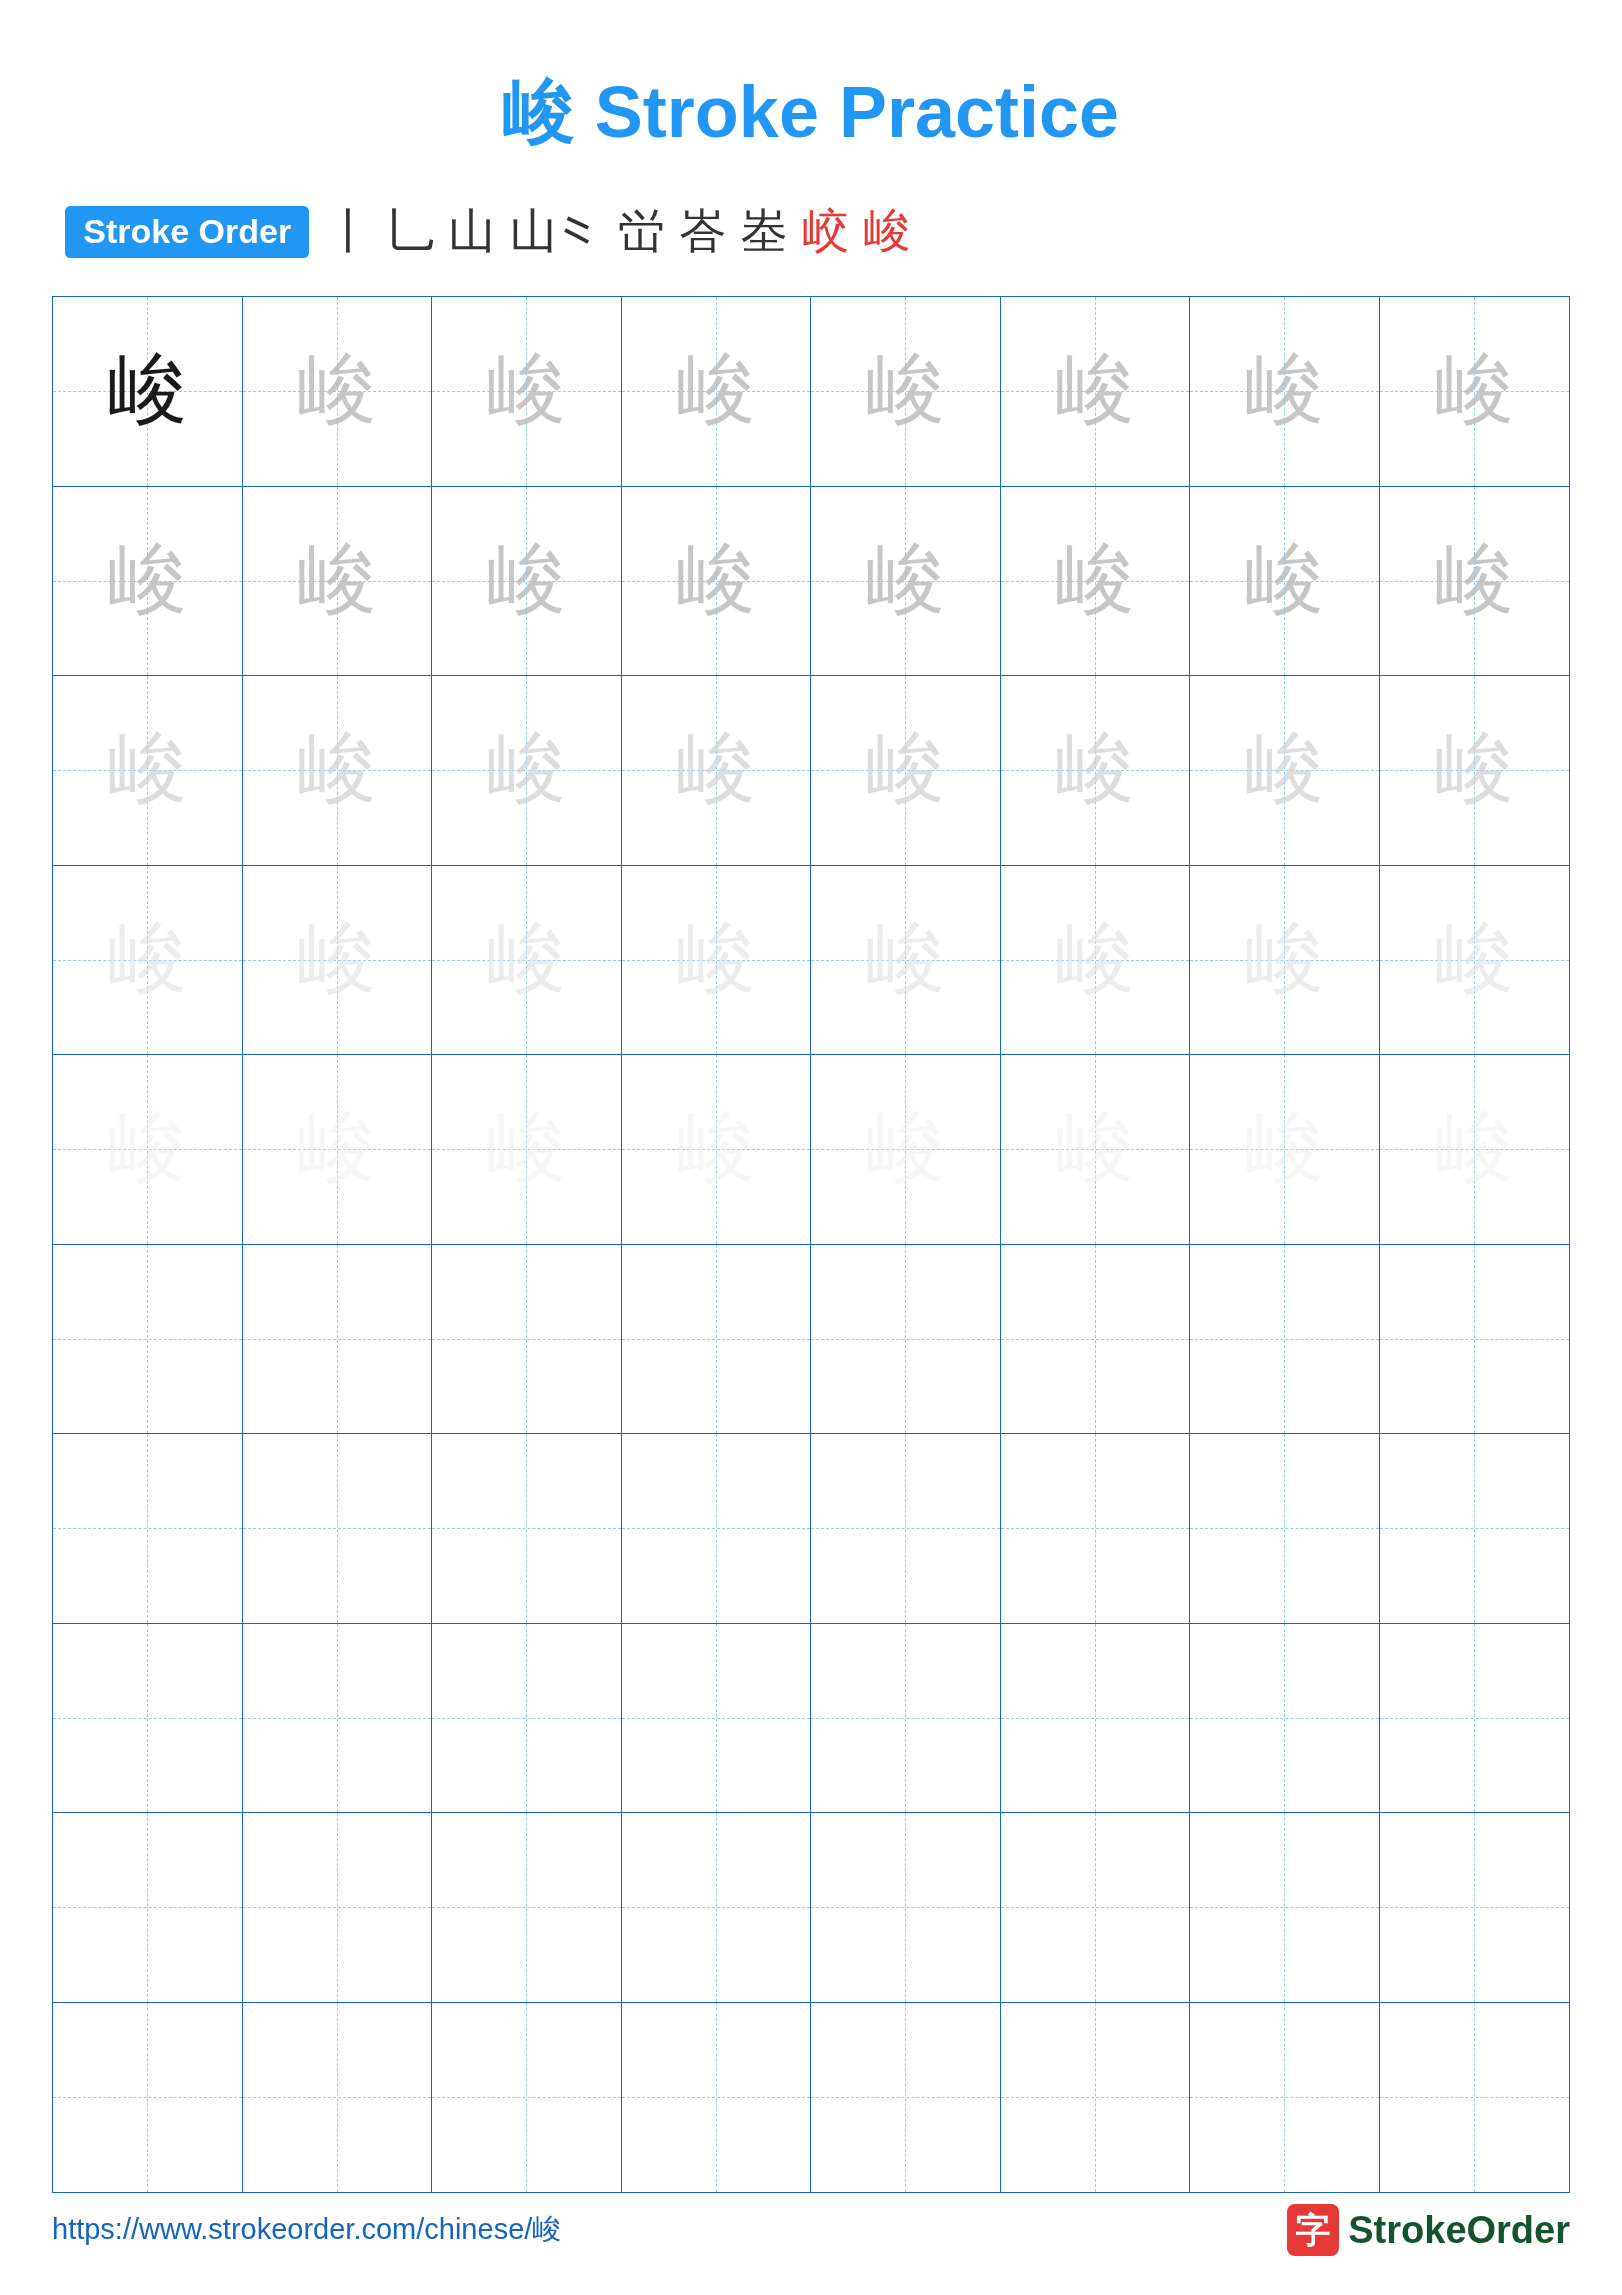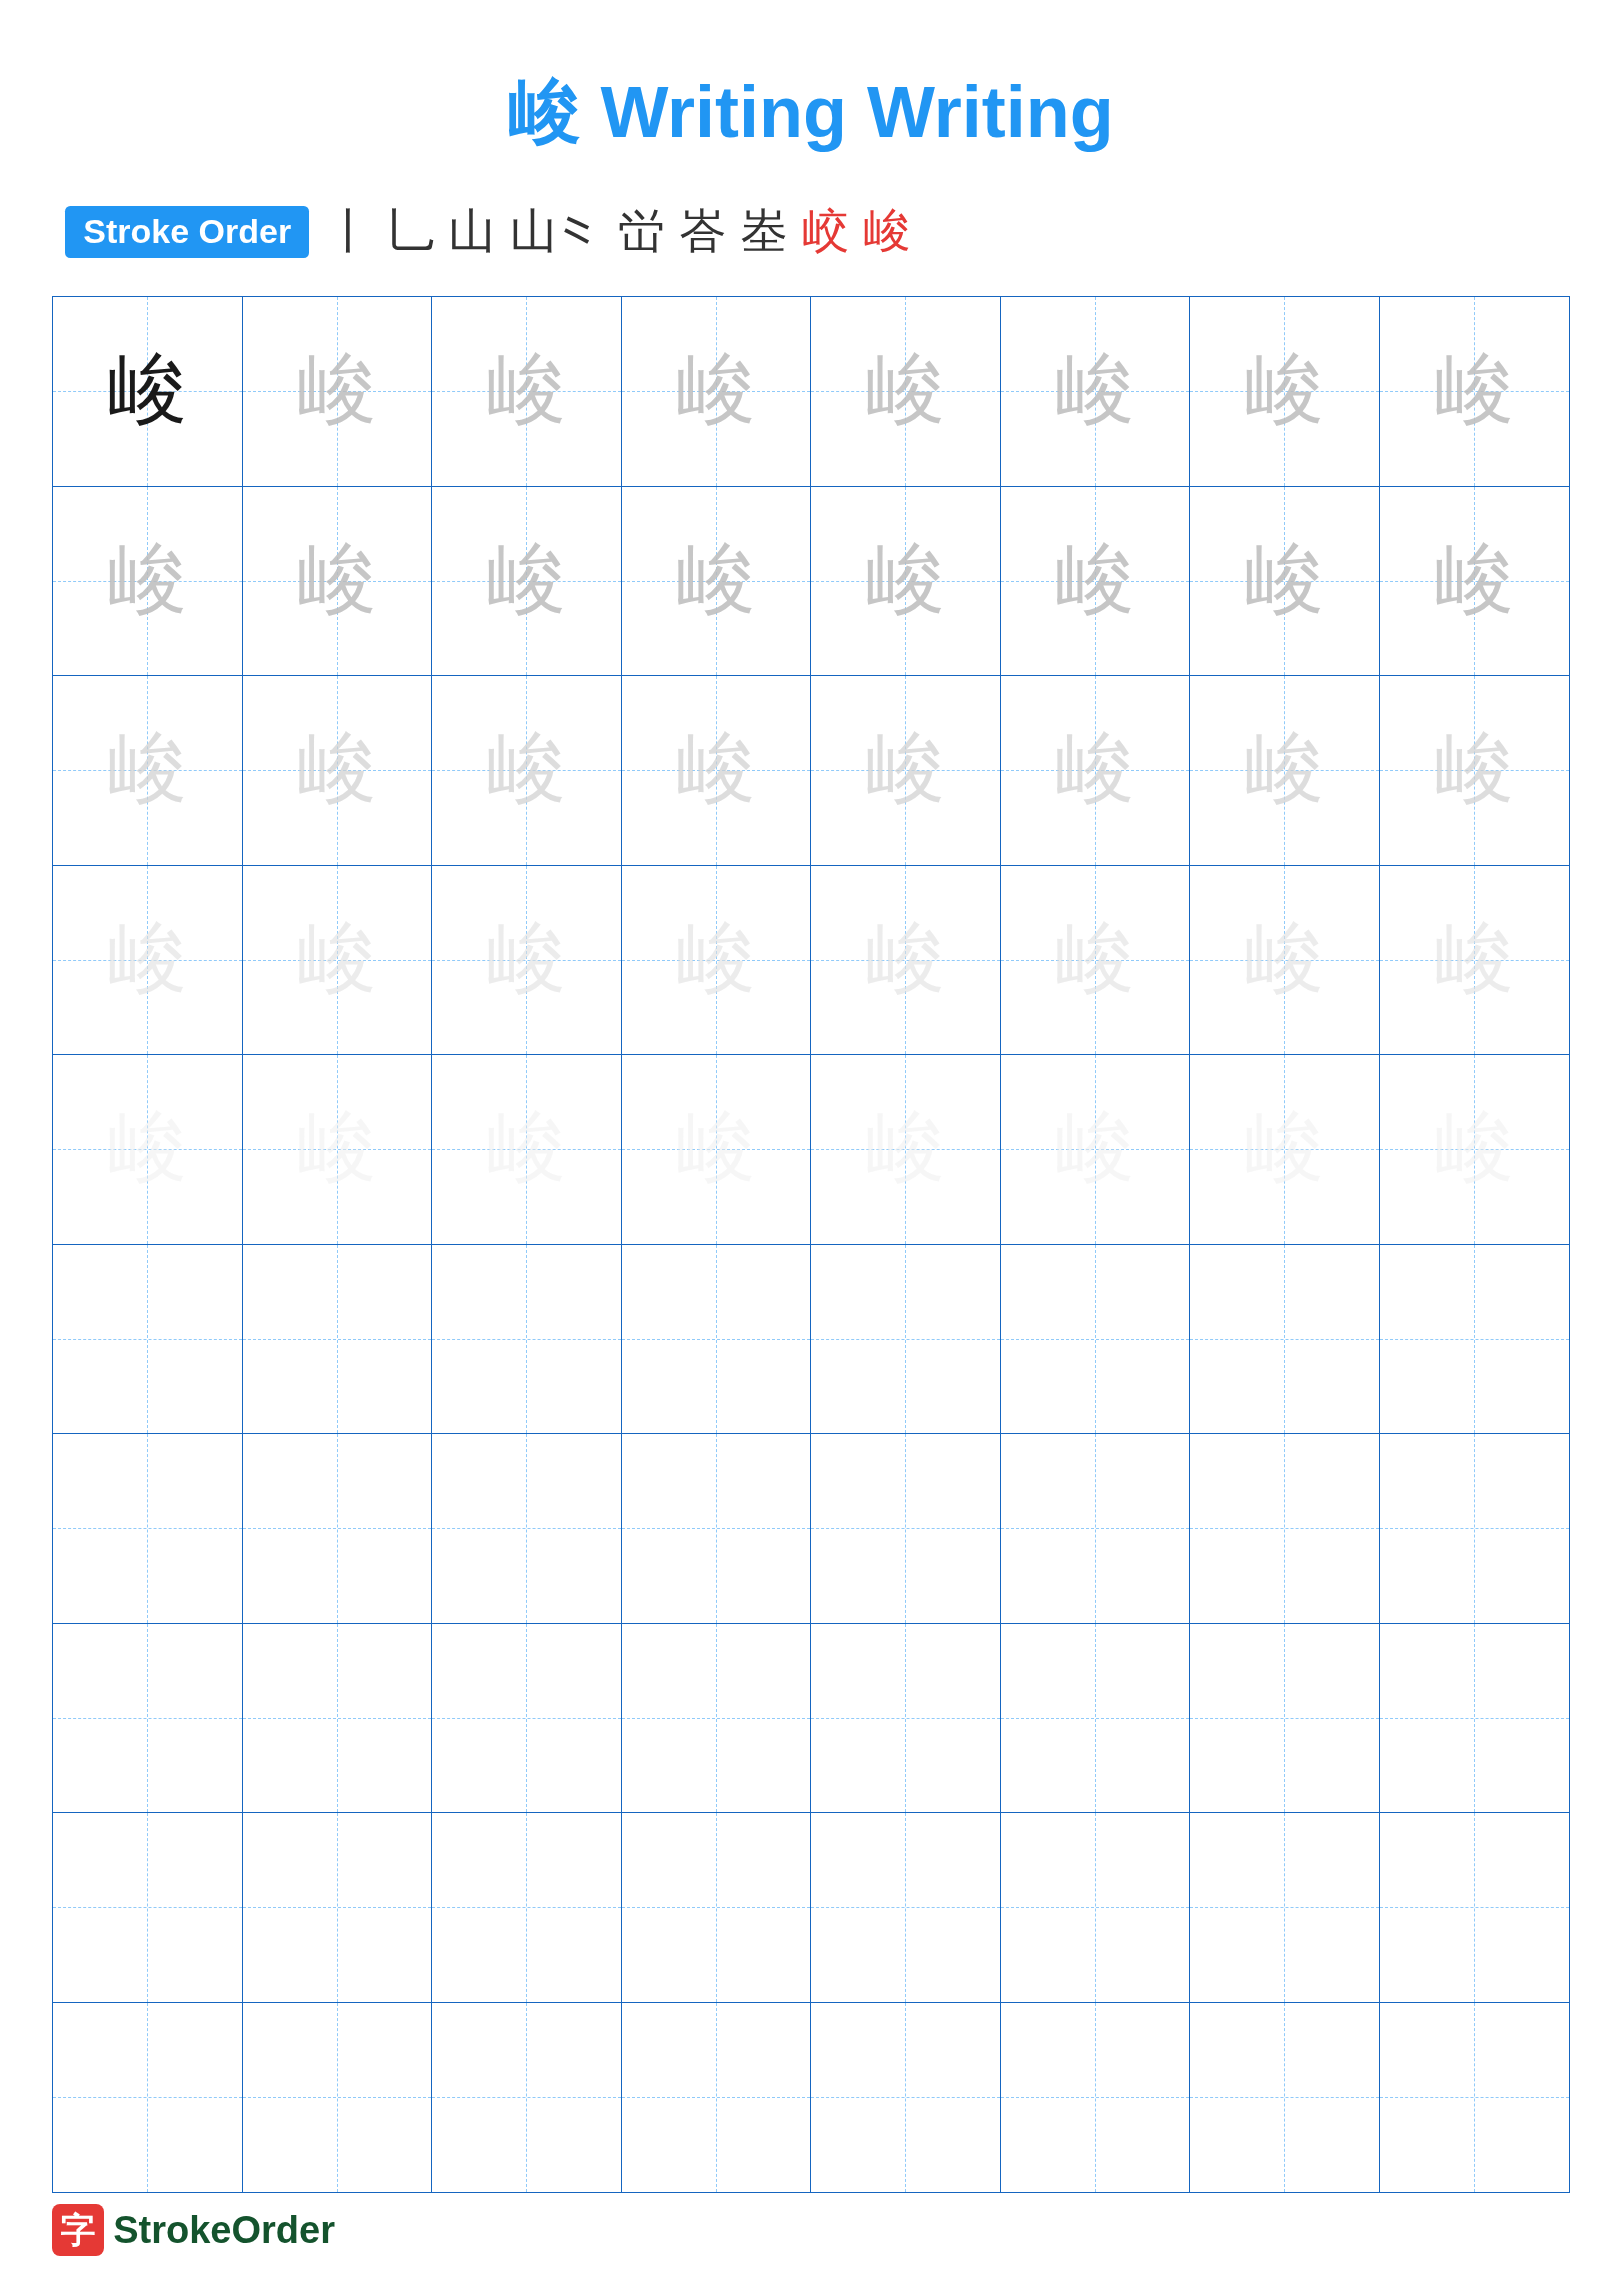--- a/index.html
+++ b/index.html
@@ -181,21 +181,21 @@
     .footer-logo-text {
       font-size: 38px;
       font-family: Liberation Sans, sans-serif;
       font-weight: bold;
       color: #14532d;
     }
   </style>
 </head>
 <body>
 
-<h1 class="title">峻 Writing Writing</h1>
+<h1 class="title">峻 Stroke Practice</h1>
 
 <div class="stroke-order-row">
   <div class="stroke-order-badge">Stroke Order</div>
   <div class="stroke-chars">
     <span class="stroke-char">丨</span>
     <span class="stroke-char">乚</span>
     <span class="stroke-char">山</span>
     <span class="stroke-char">山⺀</span>
     <span class="stroke-char">峃</span>
     <span class="stroke-char">峇</span>
@@ -372,18 +372,19 @@
   <div class="grid-cell last-row"></div>
   <div class="grid-cell last-row"></div>
   <div class="grid-cell last-row"></div>
   <div class="grid-cell last-row"></div>
   <div class="grid-cell last-row"></div>
   <div class="grid-cell last-row"></div>
   <div class="grid-cell last-row"></div>
 </div>
 
 <div class="footer">
+  <span class="footer-url">https://www.strokeorder.com/chinese/峻</span>
   <div class="footer-logo">
     <div class="footer-logo-icon">字</div>
     <span class="footer-logo-text">StrokeOrder</span>
   </div>
 </div>
 
 
 </body></html>

